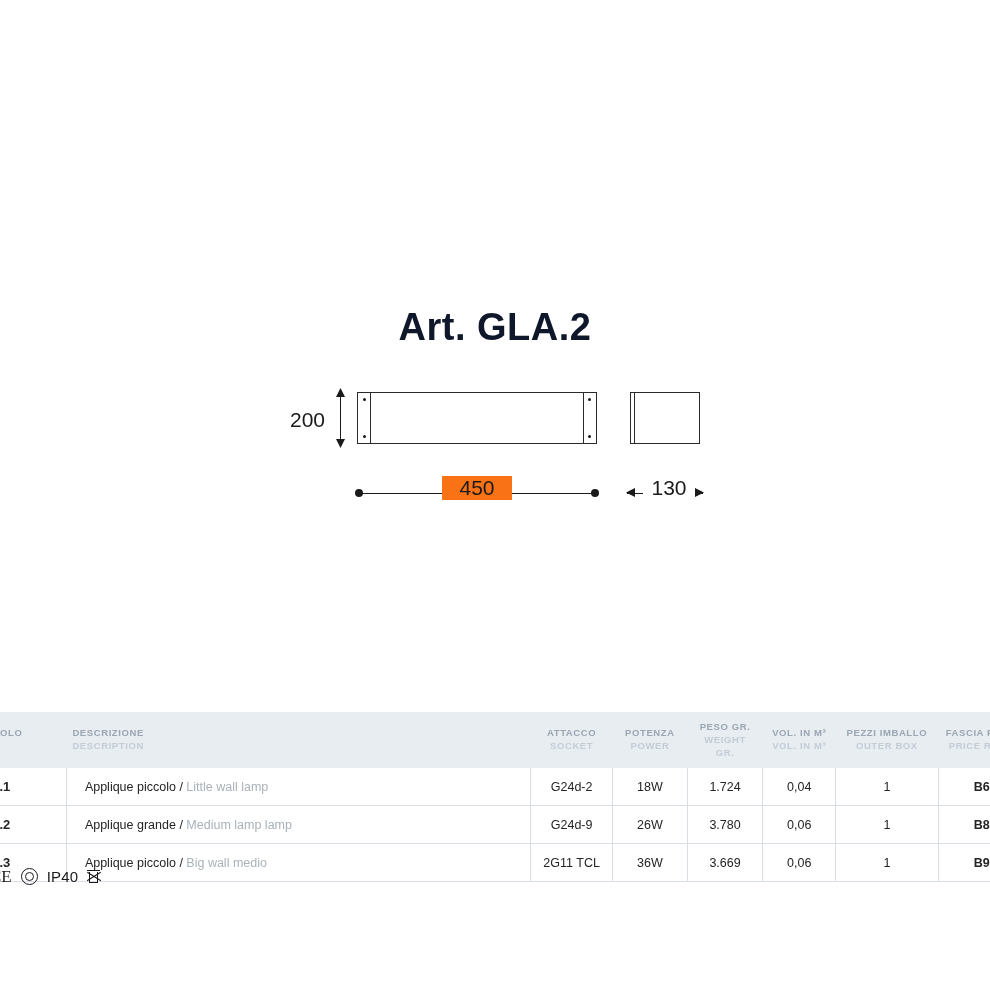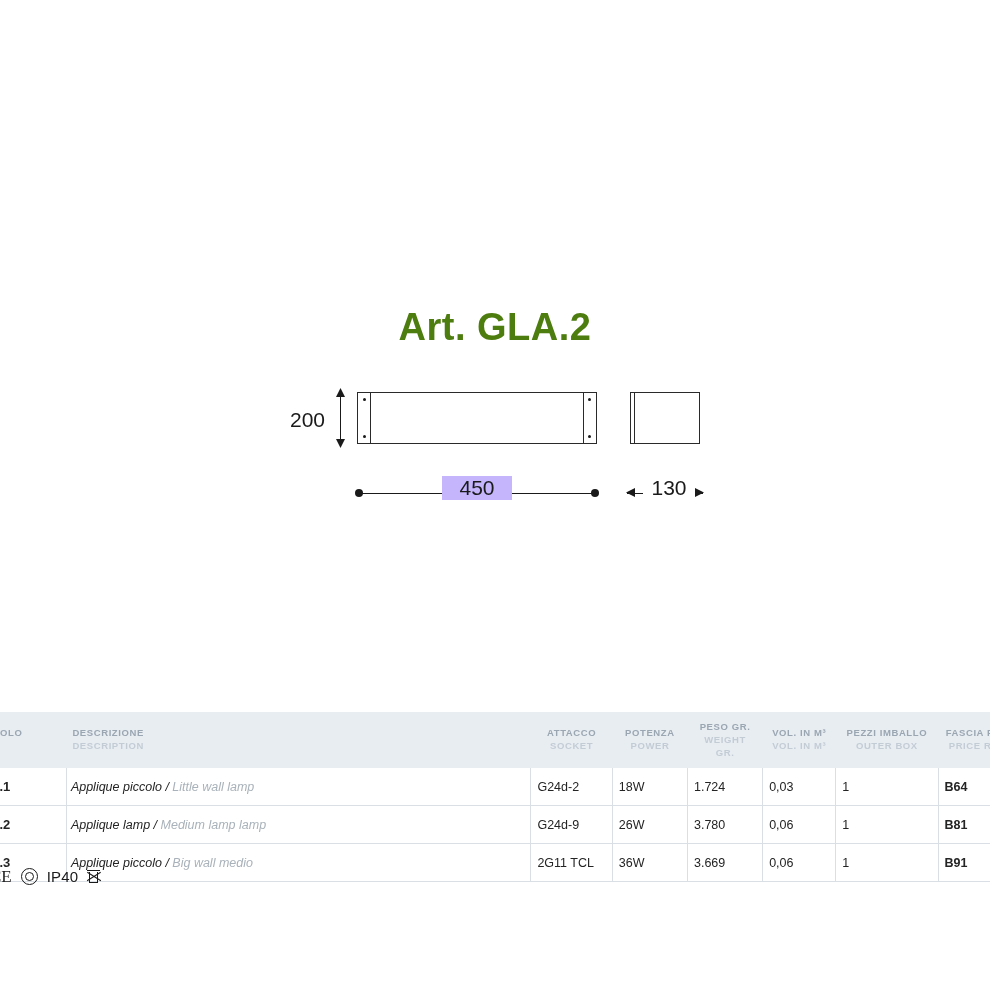--- a/index.html
+++ b/index.html
@@ -19,21 +19,21 @@
   
   .title {
     position: absolute;
     top: 306px;
     left: 0;
     width: 100%;
     text-align: center;
     font-size: 38px;
     font-weight: bold;
     letter-spacing: 0.5px;
-    color: #4d7c0f;
+    color: #0f172a;
   }
 
   
   .drawing {
     position: absolute;
     top: 370px;
     left: 0;
     width: 100%;
     height: 160px;
   }
@@ -133,21 +133,21 @@
     border-radius: 50%;
   }
   .dim450 .dot-l { left: -2px; }
   .dim450 .dot-r { right: -2px; }
   .dim450 .lbl {
     position: absolute;
     left: 0; right: 0;
     top: -16px;
     text-align: center;
     font-size: 21px;
-    background: #c4b5fd;
+    background: #f97316;
     width: 70px;
     margin: 0 auto;
   }
 
   
   .dim130 {
     position: absolute;
     left: 627px;
     top: 122px;
     width: 76px;
@@ -207,34 +207,34 @@
   table.spec thead th .sub {
     display: block;
     color: #c3ccd5;
     font-weight: bold;
   }
   table.spec tbody td {
     border-bottom: 1px solid #d9dfe5;
     border-left: 1px solid #d9dfe5;
     font-size: 12.5px;
     padding: 11px 6px;
+    text-align: center;
     color: #242424;
     height: 13px;
   }
   table.spec tbody td.code {
     font-weight: bold;
     text-align: left;
     border-left: none;
     padding-left: 10px;
     font-size: 13px;
   }
   table.spec tbody td.desc {
     text-align: left;
-    padding-left: 4px;
-    font-style: italic;
+    padding-left: 18px;
   }
   table.spec tbody td.desc .grey { color: #a9b2ba; }
   table.spec tbody td.price { font-weight: bold; border-right: none; }
 
   .col-code    { width: 100px; }
   .col-desc    { width: 445px; }
   .col-socket  { width: 78px; }
   .col-power   { width: 72px; }
   .col-weight  { width: 72px; }
   .col-vol     { width: 70px; }
@@ -392,28 +392,28 @@
     <tbody>
       <tr>
         <td class="code">GLA.1</td>
         <td class="desc">
           <span>Applique piccolo /</span>
           <span class="grey">Little wall lamp</span>
         </td>
         <td>G24d-2</td>
         <td>18W</td>
         <td>1.724</td>
-        <td>0,03</td>
+        <td>0,04</td>
         <td>1</td>
         <td class="price">B64</td>
       </tr>
       <tr>
         <td class="code">GLA.2</td>
         <td class="desc">
-          <span>Applique lamp /</span>
+          <span>Applique grande /</span>
           <span class="grey">Medium lamp lamp</span>
         </td>
         <td>G24d-9</td>
         <td>26W</td>
         <td>3.780</td>
         <td>0,06</td>
         <td>1</td>
         <td class="price">B81</td>
       </tr>
       <tr>

